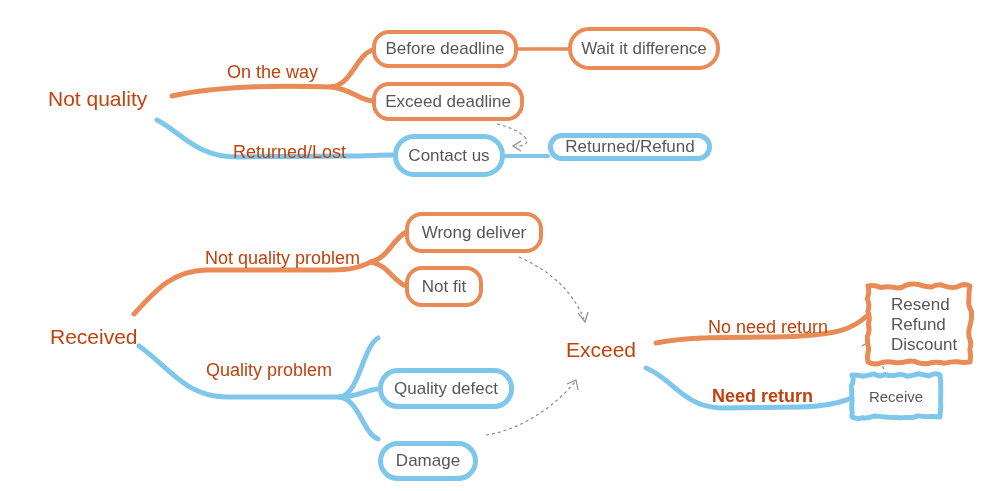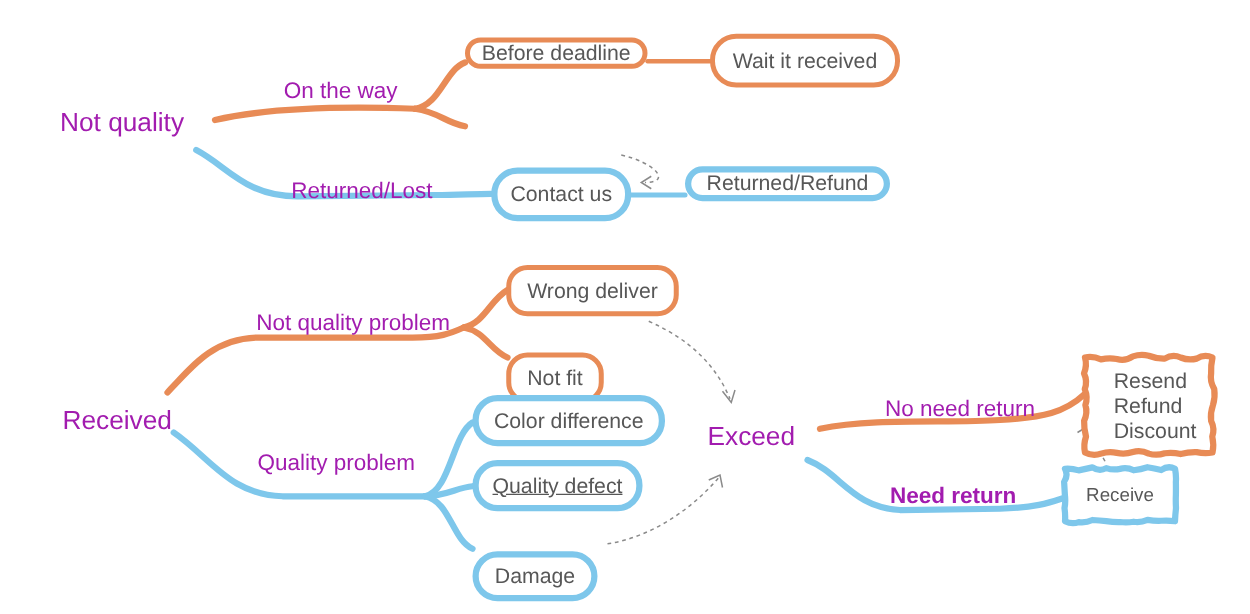--- a/index.html
+++ b/index.html
@@ -17,21 +17,21 @@
   .head{stroke:var(--arrow);stroke-width:1.2;fill:none;}
   .scr-o{stroke:var(--orange);stroke-width:5;fill:#ffffff;stroke-linejoin:round;stroke-linecap:round;}
   .scr-b{stroke:var(--blue);stroke-width:5;fill:#ffffff;stroke-linejoin:round;stroke-linecap:round;}
   .node{
     position:absolute;display:flex;align-items:center;justify-content:center;
     background:#ffffff;color:#575757;font-size:17px;z-index:2;
     border-radius:17px;box-sizing:border-box;white-space:nowrap;
   }
   .o{border:4px solid var(--orange);}
   .b{border:5px solid var(--blue);}
-  .lbl{position:absolute;color:#a21caf;font-size:18px;z-index:2;white-space:nowrap;}
+  .lbl{position:absolute;color:#c2410c;font-size:18px;z-index:2;white-space:nowrap;}
   .root{font-size:21px;}
   .scrnode{position:absolute;z-index:2;color:#575757;box-sizing:border-box;}
   .scrnode .line{display:block;font-size:17px;line-height:20px;}
   .center{display:flex;align-items:center;justify-content:center;}
 </style>
 </head>
 <body>
 
 <div class="stage" style="--orange: #E88B56; --blue: #7EC7EB; --arrow: #8a8a8a;">
 
@@ -62,33 +62,33 @@
     <path class="head" d="M567,384 L576,380 L578,390"></path>
     <path class="dash" d="M884,369 C879,360 874,352 870,344"></path>
     <path class="head" d="M862,346 L870,341 L874,350"></path>
 
     <path class="scr-o" d="M868,286 Q874.4 284.7 880.8 287.5 Q887.1 286.2 893.5 287.2 Q899.9 289.3 906.3 285.1 Q912.6 283.1 919.0 284.6 Q925.4 287.1 931.8 286.9 Q938.1 283.1 944.5 286.0 Q950.9 288.6 957.3 286.9 Q963.6 282.9 970.0 286.0 Q968.6 292.3 968.9 298.7 Q967.8 305.0 971.4 311.3 Q972.3 317.7 970.4 324.0 Q968.1 330.3 968.9 336.7 Q972.0 343.0 969.8 349.3 Q971.3 355.7 970.0 362.0 Q963.6 363.0 957.3 361.7 Q950.9 361.5 944.5 363.2 Q938.1 361.8 931.8 362.6 Q925.4 364.8 919.0 362.9 Q912.6 359.7 906.3 361.6 Q899.9 363.7 893.5 362.3 Q887.1 360.8 880.8 362.9 Q874.4 365.3 868.0 362.0 Q866.6 355.7 868.8 349.3 Q867.1 343.0 867.3 336.7 Q870.3 330.3 868.3 324.0 Q870.5 317.7 867.8 311.3 Q870.2 305.0 867.2 298.7 Q869.8 292.3 868.0 286.0 Z"></path>
     <path class="scr-b" d="M852,375 Q857.5 374.6 863.0 376.3 Q868.5 375.2 874.0 373.9 Q879.5 377.5 885.0 374.5 Q890.5 376.3 896.0 375.1 Q901.5 373.6 907.0 376.2 Q912.5 375.5 918.0 373.8 Q923.5 374.6 929.0 376.0 Q934.5 372.2 940.0 375.0 Q941.1 380.3 940.7 385.5 Q940.8 390.8 940.7 396.0 Q940.5 401.3 940.8 406.5 Q940.2 411.8 940.0 417.0 Q934.5 416.1 929.0 416.6 Q923.5 416.8 918.0 415.9 Q912.5 418.2 907.0 417.4 Q901.5 418.2 896.0 417.6 Q890.5 417.7 885.0 416.9 Q879.5 416.3 874.0 416.0 Q868.5 418.5 863.0 417.7 Q857.5 419.7 852.0 417.0 Q852.4 411.8 851.6 406.5 Q852.6 401.3 851.9 396.0 Q851.6 390.8 851.3 385.5 Q854.8 380.3 852.0 375.0 Z"></path>
   </svg>
 
   <div class="lbl root" style="left:48px;top:87px;">Not quality</div>
   <div class="lbl" style="left:227px;top:62px;">On the way</div>
-  <div class="node o" style="left:372px;top:30px;width:146px;height:25px;">Before deadline</div>
-  <div class="node o" style="left:568px;top:27px;width:152px;height:43px;border-radius:21px;">Wait it received</div>
+  <div class="node o" style="left:372px;top:30px;width:146px;height:38px;">Before deadline</div>
+  <div class="node o" style="left:568px;top:27px;width:152px;height:43px;border-radius:21px;">Wait it difference</div>
+  <div class="node o" style="left:372px;top:82px;width:152px;height:39px;">Exceed deadline</div>
   <div class="lbl" style="left:233px;top:142px;">Returned/Lost</div>
   <div class="node b" style="left:393px;top:134px;width:112px;height:43px;border-radius:21px;">Contact us</div>
   <div class="node b" style="left:548px;top:133px;width:164px;height:28px;border-radius:22px;">Returned/Refund</div>
 
   <div class="lbl root" style="left:50px;top:325px;">Received</div>
   <div class="lbl" style="left:205px;top:248px;">Not quality problem</div>
   <div class="node o" style="left:405px;top:212px;width:138px;height:41px;">Wrong deliver</div>
-  <div class="node o" style="left:405px;top:266px;width:78px;height:41px;margin-top:16px;">Not fit</div>
+  <div class="node o" style="left:405px;top:266px;width:78px;height:41px;">Not fit</div>
   <div class="lbl" style="left:206px;top:360px;">Quality problem</div>
-  <div class="node b" style="left:378px;top:316px;width:154px;height:41px;border-radius:20px;">Color difference</div>
-  <div class="node b" style="left:378px;top:368px;width:136px;height:41px;border-radius:20px;text-decoration:underline;">Quality defect</div>
+  <div class="node b" style="left:378px;top:368px;width:136px;height:41px;border-radius:20px;">Quality defect</div>
   <div class="node b" style="left:378px;top:420px;width:100px;height:40px;border-radius:20px;margin-top:21px;">Damage</div>
   <div class="lbl root" style="left:566px;top:338px;">Exceed</div>
   <div class="lbl" style="left:708px;top:317px;">No need return</div>
   <div class="lbl" style="left:712px;top:386px;font-weight:bold;">Need return</div>
 
   <div class="scrnode" style="left:891px;top:295px;width:78px;">
     <span class="line">Resend</span>
     <span class="line">Refund</span>
     <span class="line">Discount</span>
   </div>

